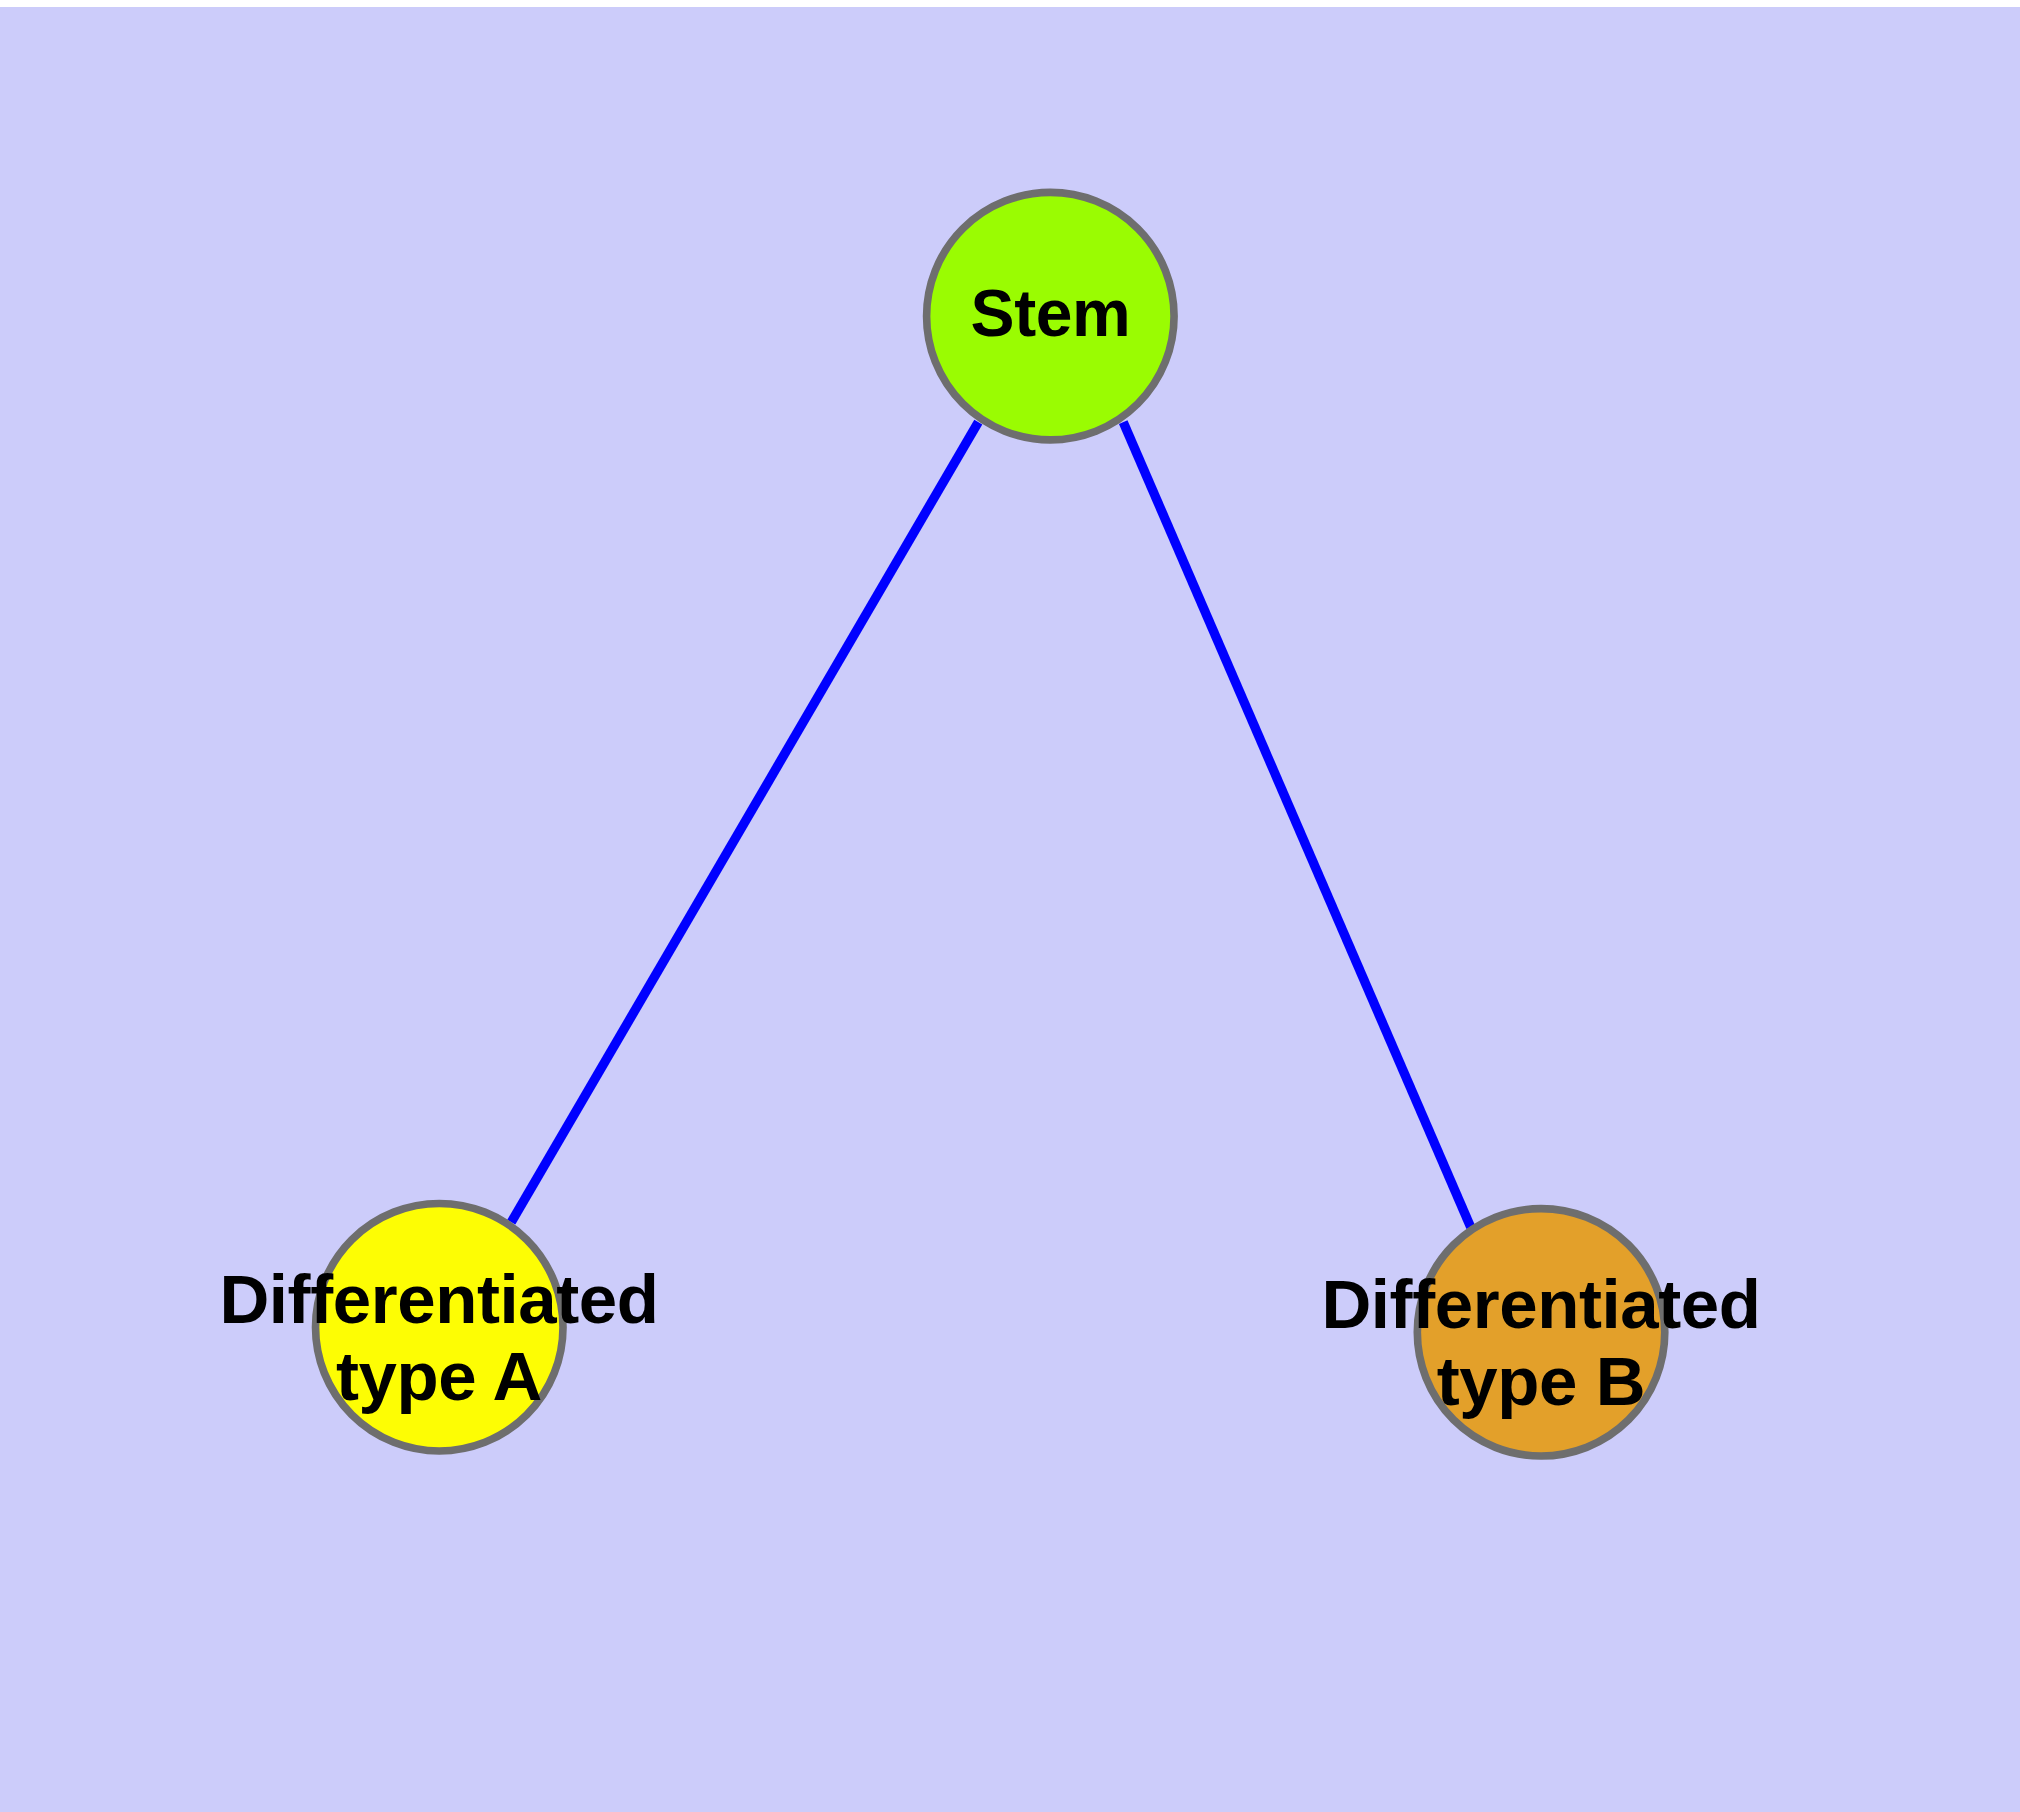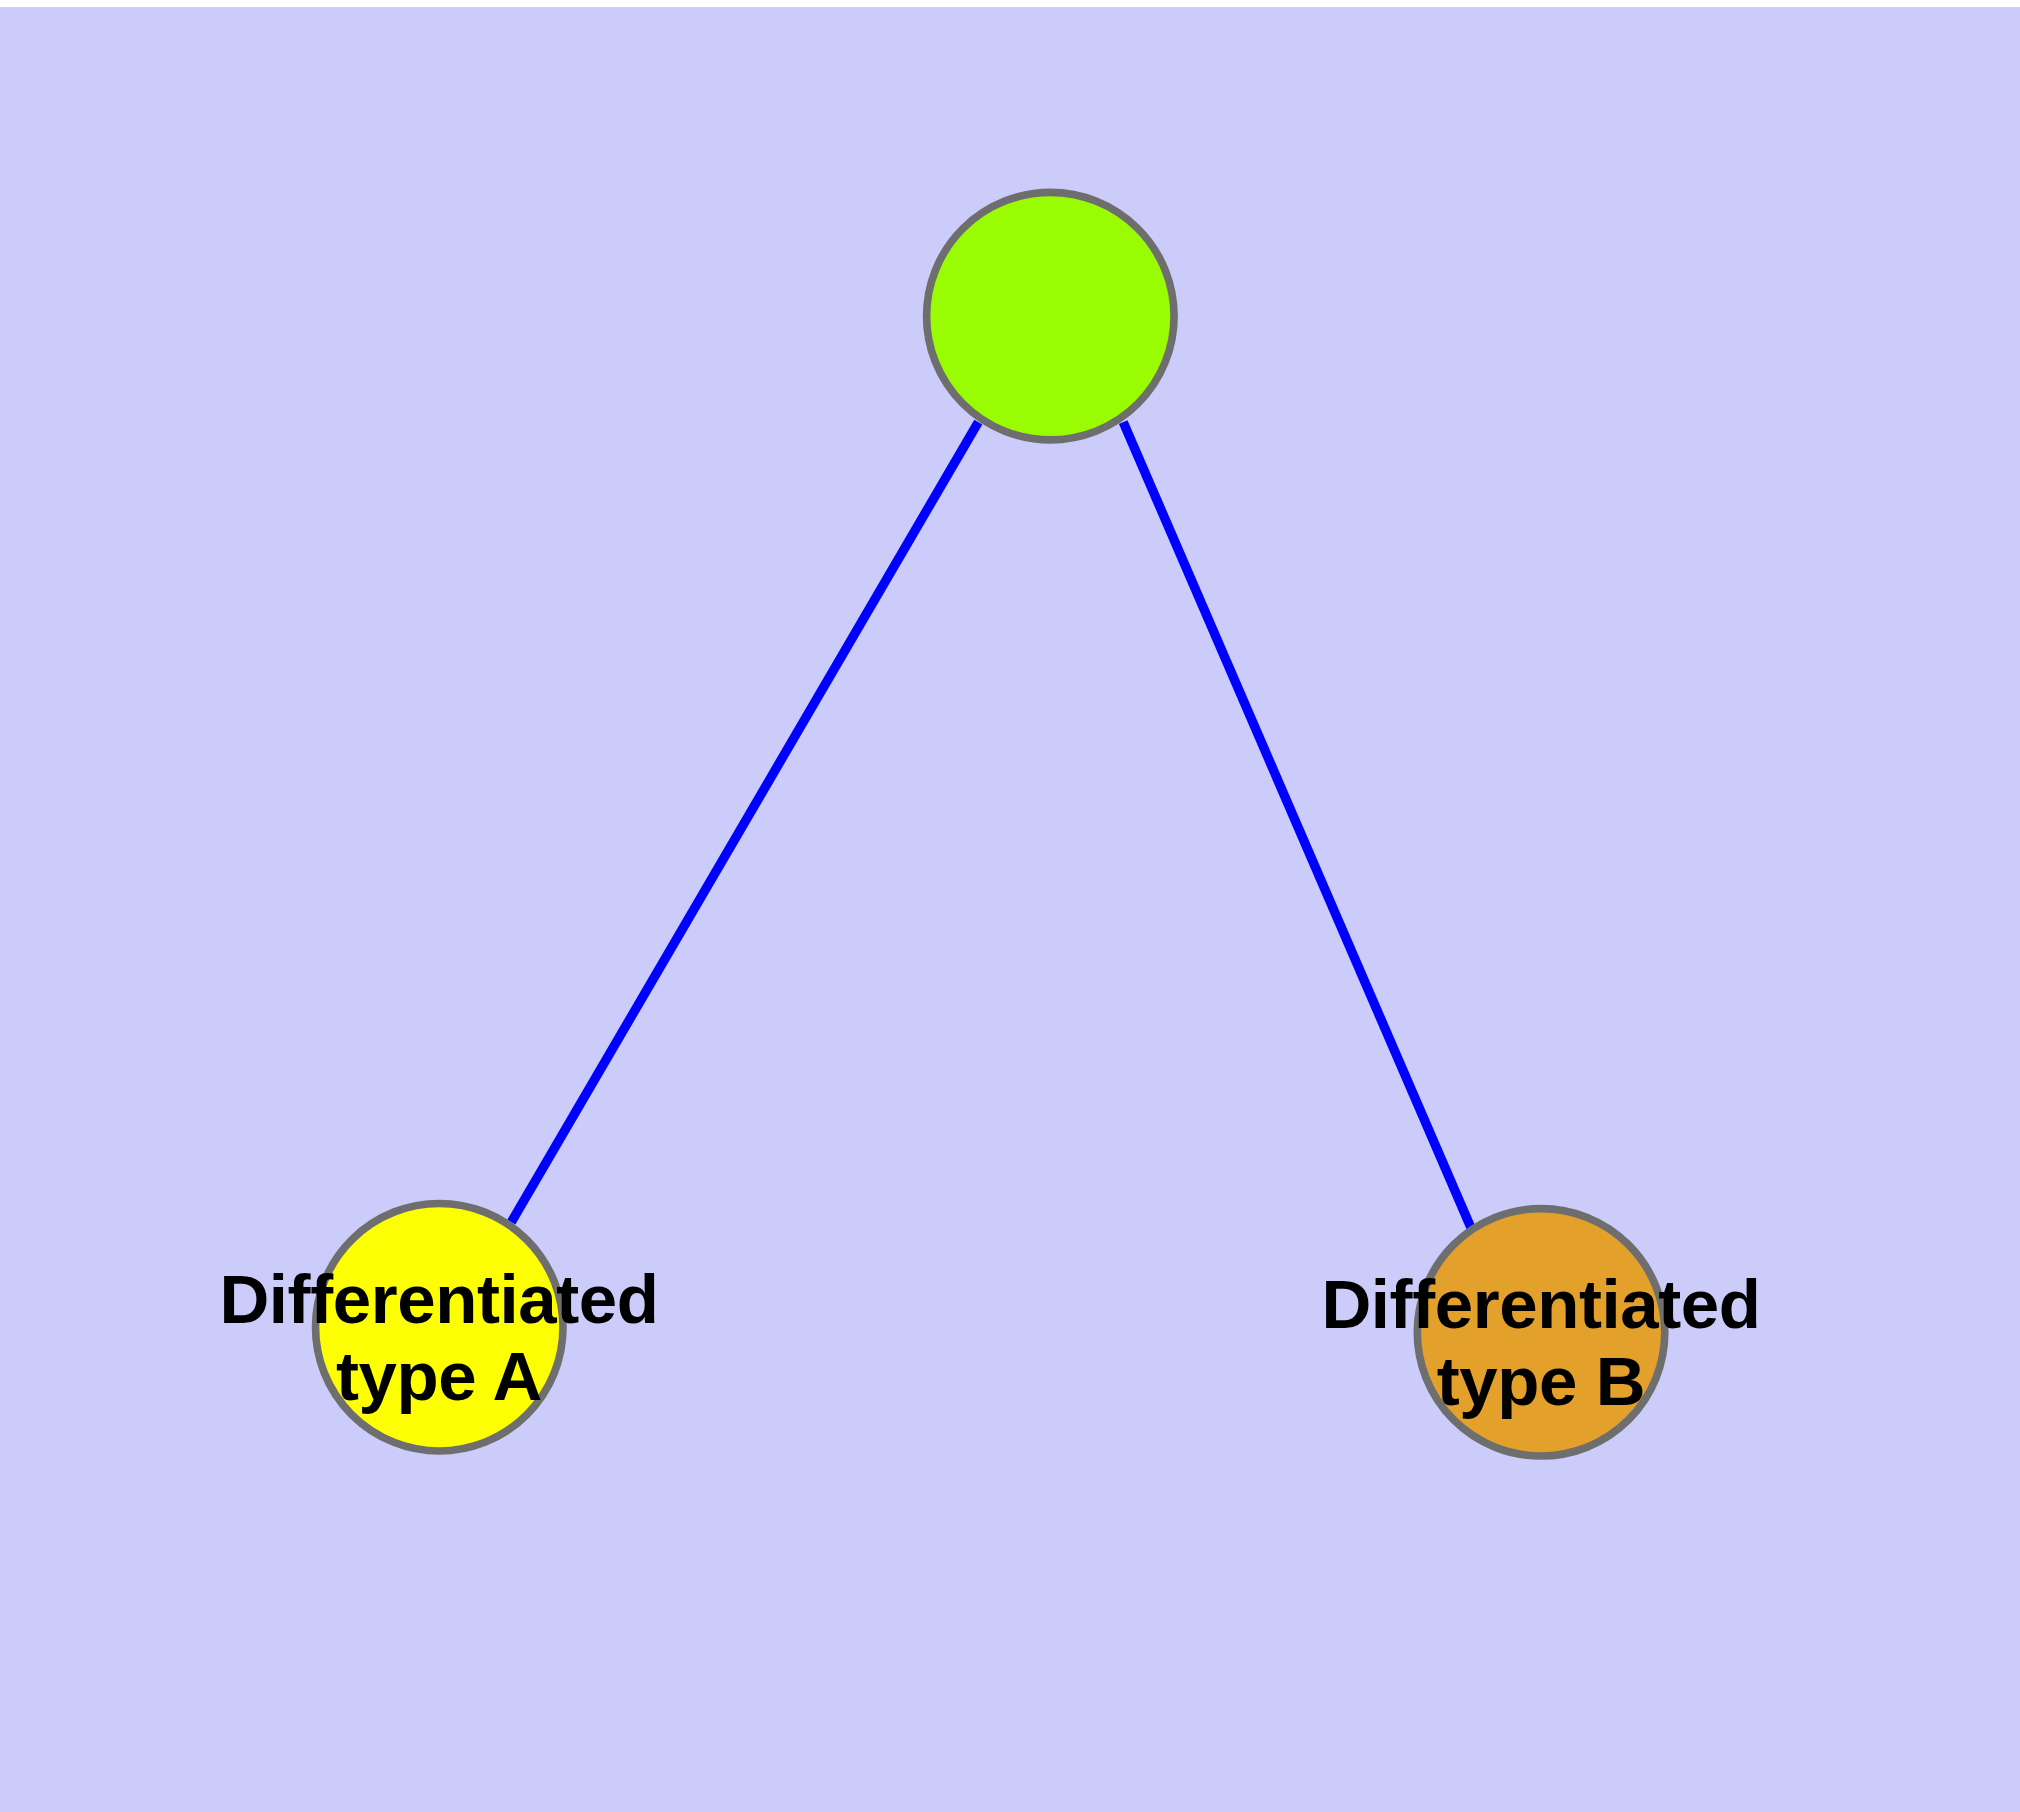--- a/index.html
+++ b/index.html
@@ -70,20 +70,21 @@
       <line x1="1154" y1="498" x2="603" y2="1442" stroke="#0000ff" stroke-width="11"></line>
       <line x1="1325" y1="498" x2="1735" y2="1448" stroke="#0000ff" stroke-width="11"></line>
     </g>
     <g>
       <circle cx="1239" cy="373" r="146" fill="#9afc02" stroke="#6e6e6e" stroke-width="9"></circle>
       <circle cx="518" cy="1566" r="146" fill="#fdfd04" stroke="#6e6e6e" stroke-width="9"></circle>
       <circle cx="1818" cy="1572" r="146" fill="#e3a02a" stroke="#6e6e6e" stroke-width="9"></circle>
     </g>
   </svg>
 
+  <div class="node-label label-stem">Stem</div>
 
   <div class="node-label label-a">Differentiated
 type A</div>
 
   <div class="node-label label-b">Differentiated
 type B</div>
 
 </div>
 
 

